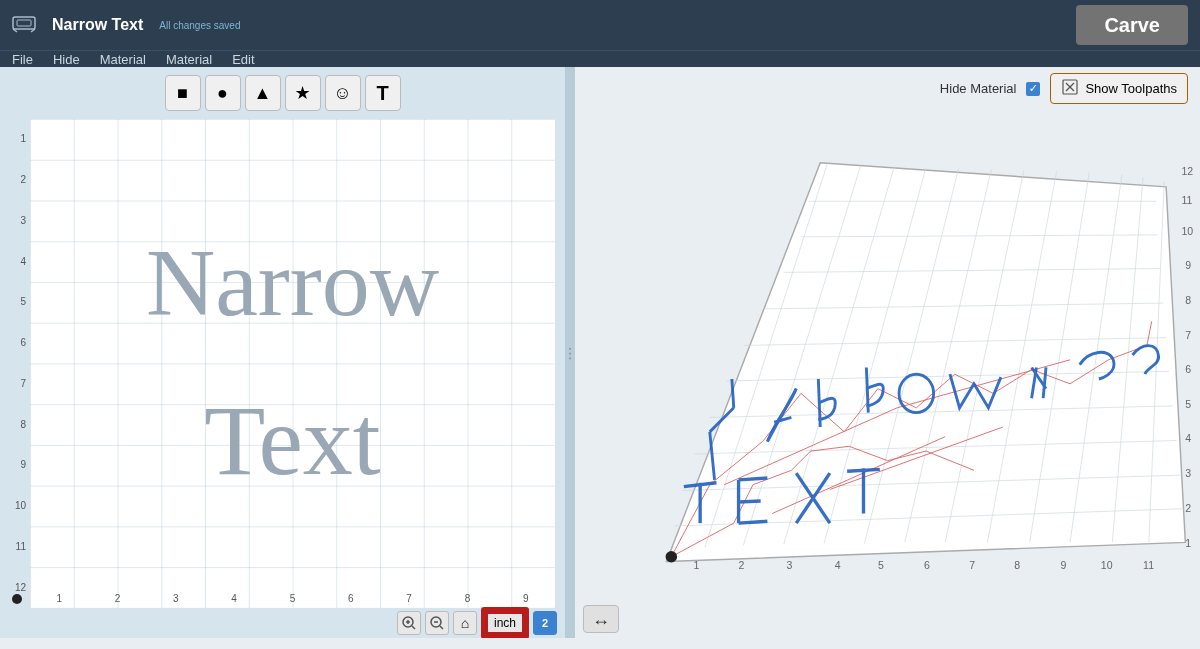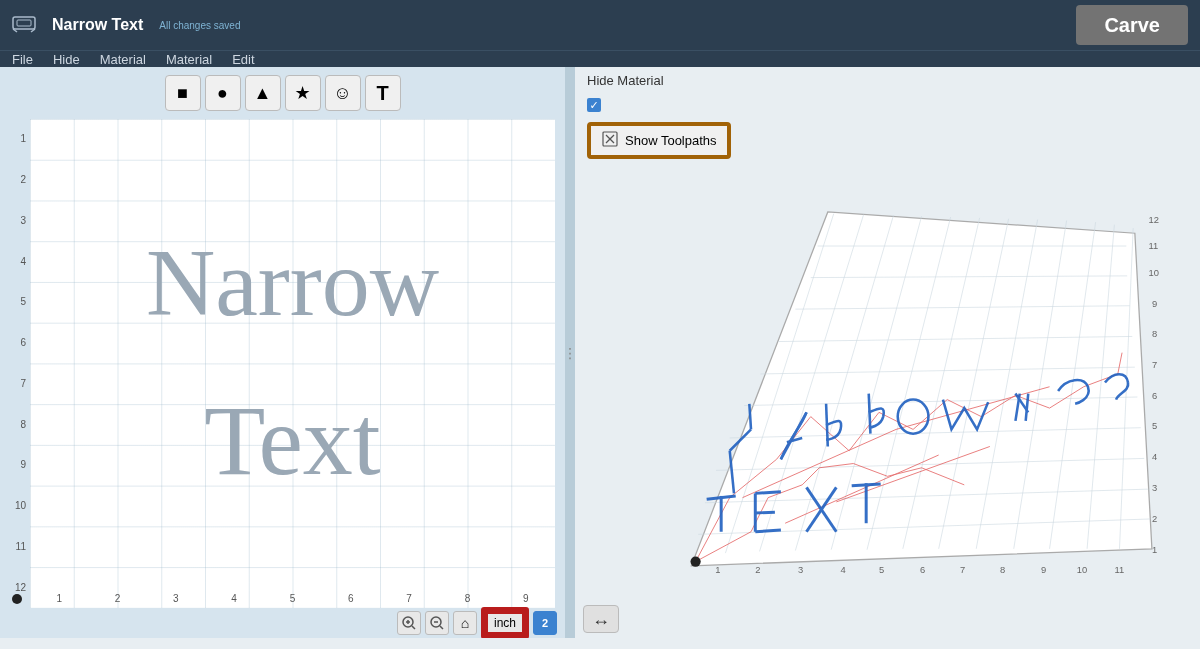--- a/index.html
+++ b/index.html
@@ -206,44 +206,43 @@
       flex: 1;
       background: #e8eef2;
       display: flex;
       flex-direction: column;
       position: relative;
     }
 
     
     #right-header {
       display: flex;
-      align-items: flex-start;
+      align-items: center;
       justify-content: flex-end;
       padding: 6px 12px;
       gap: 10px;
-      flex-direction: column;
     }
     .hide-material-label {
       font-size: 13px;
       color: #333;
     }
     .checkbox-blue {
       width: 14px;
       height: 14px;
       background: #3b82d0;
       border-radius: 2px;
       display: inline-flex;
       align-items: center;
       justify-content: center;
       color: #fff;
       font-size: 11px;
     }
     .show-toolpaths-btn {
       background: #f0f0f0;
-      border: 4px solid #a16207;
+      border: 1px solid #a16207;
       border-radius: 4px;
       padding: 4px 10px;
       font-size: 13px;
       cursor: pointer;
       display: flex;
       align-items: center;
       gap: 6px;
     }
 
     

